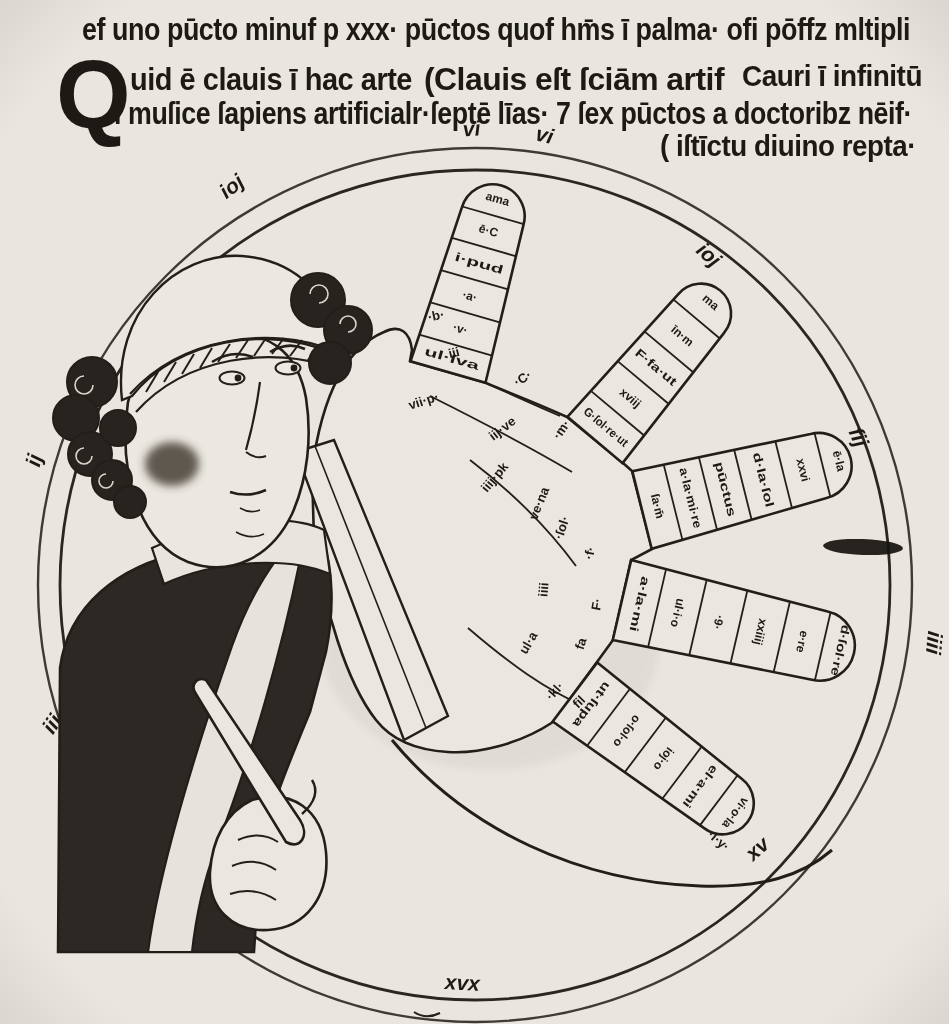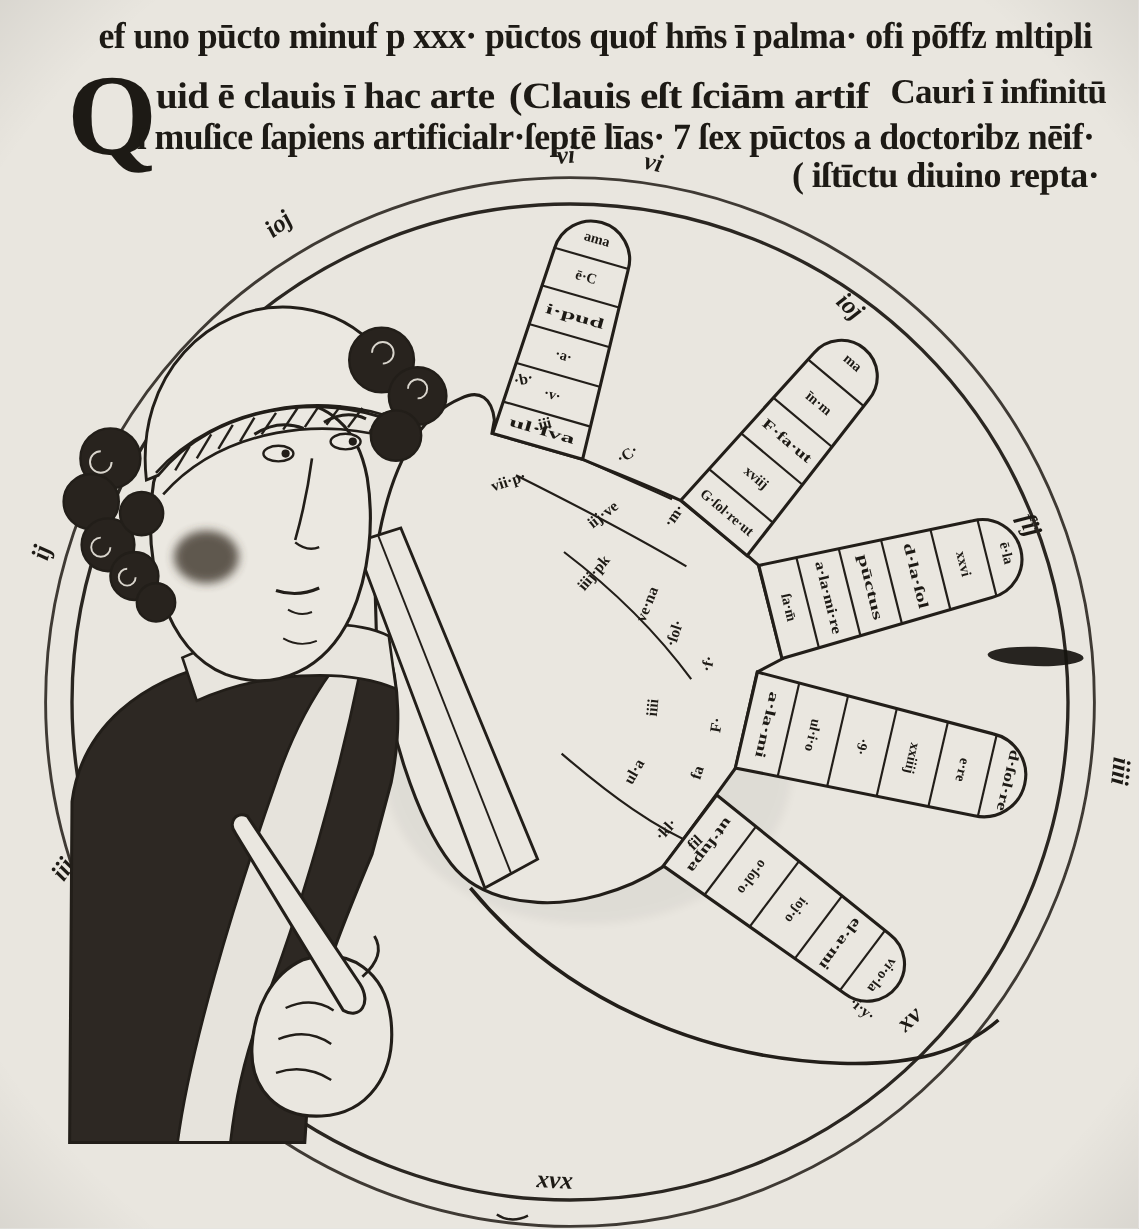--- a/index.html
+++ b/index.html
@@ -1,19 +1,19 @@
 <!DOCTYPE html>
 <html><head>
 <meta charset="utf-8">
 <style>
   html,body{margin:0;padding:0;background:#b9b6af;}
   .page{
     width:949px;height:1024px;position:relative;overflow:hidden;
-    background:#ffffff;
-    font-family:Liberation Serif, serif;
+    background:#7dd3fc;
+    font-family:Liberation Sans, sans-serif;
   }
   svg{display:block}
   text{fill:#1d1a15;}
   .gothic{font-weight:bold;letter-spacing:-0.5px;}
   .ring-num{font-style:italic;font-weight:bold;font-size:21px;}
   .band-txt{font-weight:bold;font-size:12px;}
   .palm-txt{font-weight:bold;font-size:13px;}
 </style>
 </head>
 <body>

